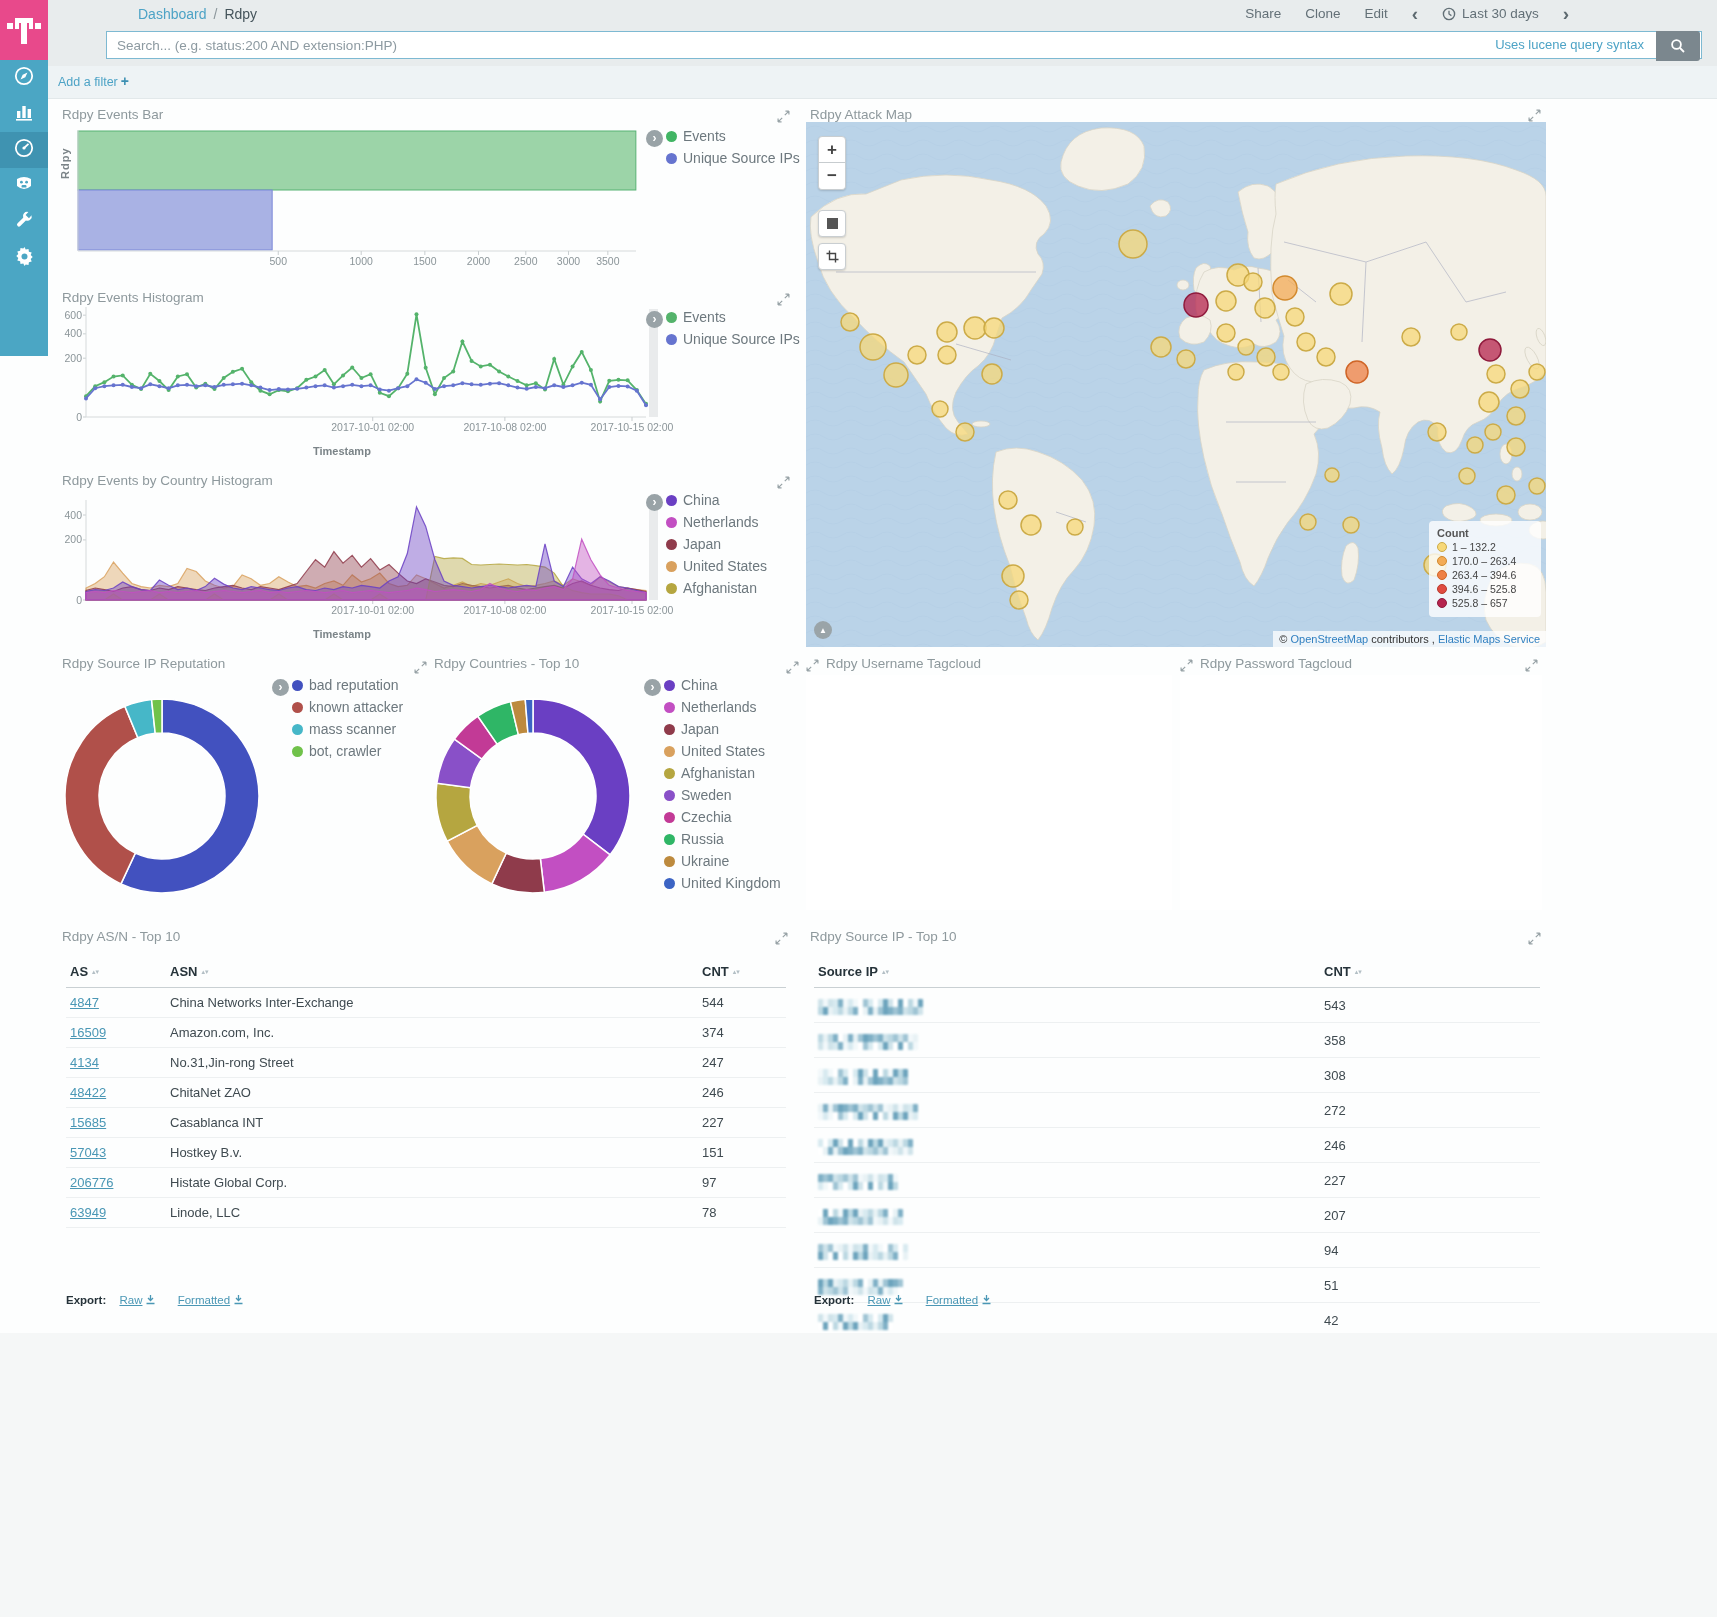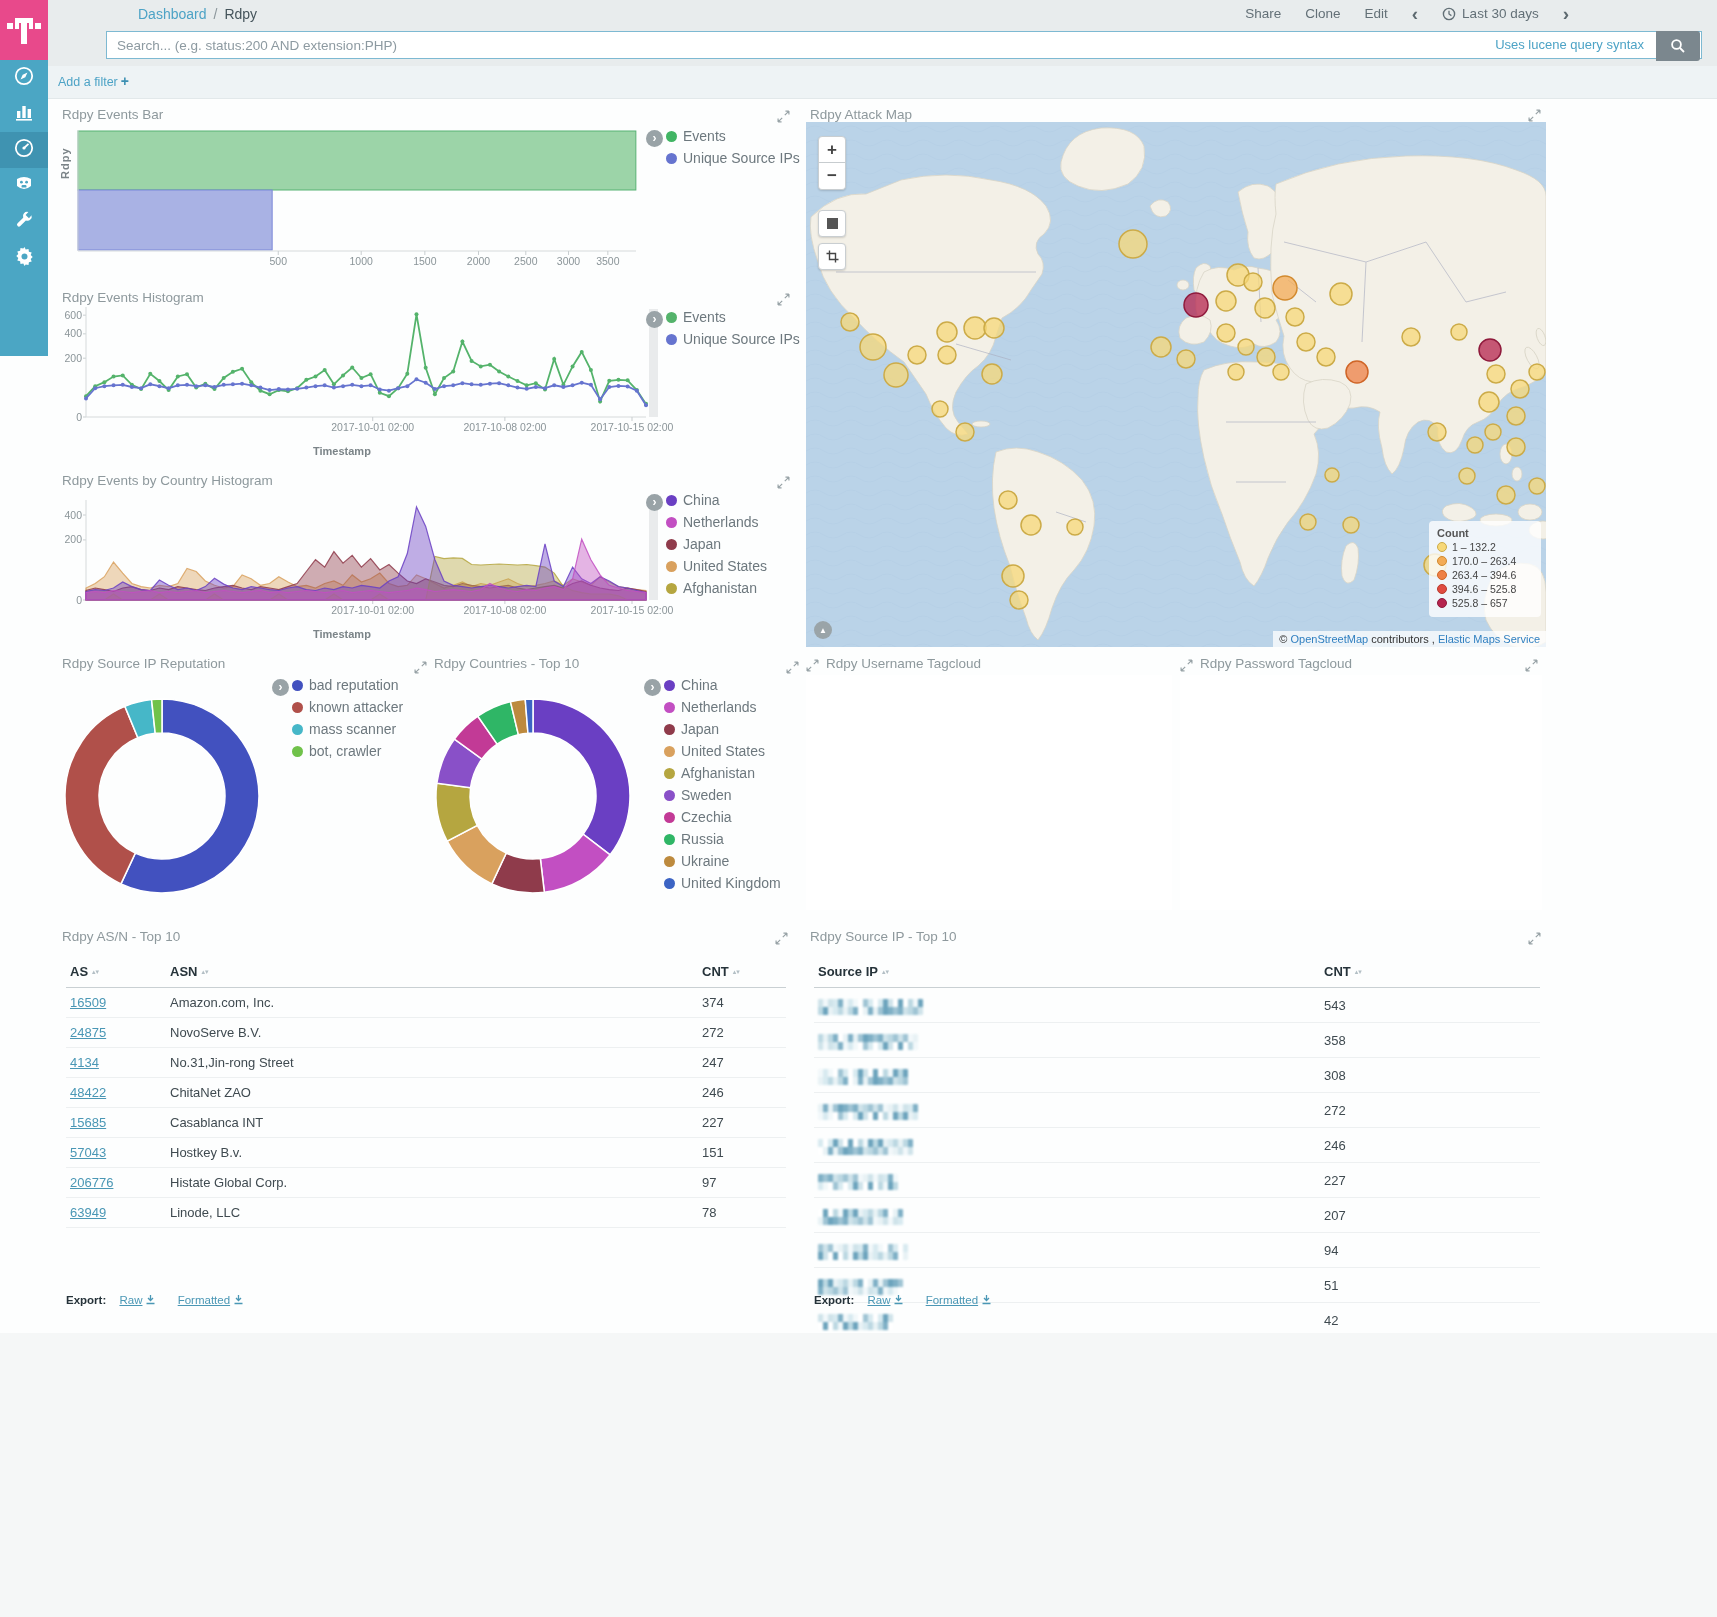--- a/index.html
+++ b/index.html
@@ -710,28 +710,28 @@
     <table class="dtable" style="width:720px;">
       <thead>
           <tr>
         <th style="width:92px;"><span>AS</span><span class="sort">▴▾</span></th>
         <th><span>ASN</span><span class="sort">▴▾</span></th>
         <th style="width:80px;"><span>CNT</span><span class="sort">▴▾</span></th>
       </tr>
         </thead>
       <tbody id="asn-body">
           <tr>
+            <td><a href="#">4847</a></td>
+            <td>China Networks Inter-Exchange</td>
+            <td>544</td>
+          </tr>
+          <tr>
             <td><a href="#">16509</a></td>
             <td>Amazon.com, Inc.</td>
             <td>374</td>
-          </tr>
-          <tr>
-            <td><a href="#">24875</a></td>
-            <td>NovoServe B.V.</td>
-            <td>272</td>
           </tr>
           <tr>
             <td><a href="#">4134</a></td>
             <td>No.31,Jin-rong Street</td>
             <td>247</td>
           </tr>
           <tr>
             <td><a href="#">48422</a></td>
             <td>ChitaNet ZAO</td>
             <td>246</td>

